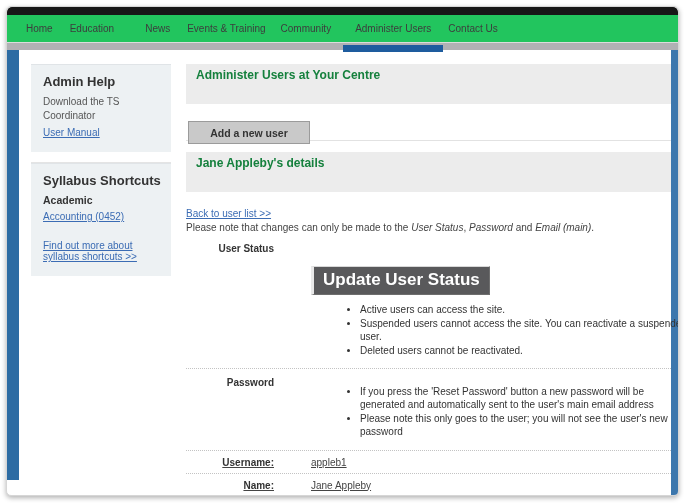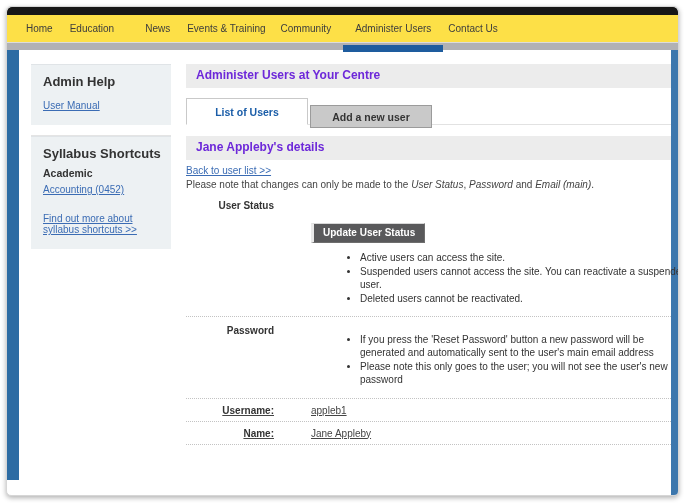--- a/index.html
+++ b/index.html
@@ -5,21 +5,21 @@
   * { margin:0; padding:0; box-sizing:border-box; }
   html,body { width:685px; height:504px; background:#fff; font-family:"Liberation Sans", sans-serif; }
   .card {
     position:absolute; left:6px; top:6px; width:673px; height:490px;
     background:#fff; border:1px solid #d6d6d6; border-radius:5px;
     box-shadow:0 2px 5px rgba(0,0,0,.3); overflow:hidden;
   }
   
   .topbar { position:absolute; left:0; top:0; width:100%; height:8px; background:#171717; border-radius:5px 5px 0 0; }
   
-  .nav { position:absolute; left:0; top:8px; width:100%; height:28px; background:#fde047; border-bottom:1px solid #dcdcdc; display:flex; align-items:center; padding-left:19px; }
+  .nav { position:absolute; left:0; top:8px; width:100%; height:28px; background:#22c55e; border-bottom:1px solid #dcdcdc; display:flex; align-items:center; padding-left:19px; }
   .nav-item { font-size:10px; color:#3d3d3d; cursor:pointer; position:relative; white-space:nowrap; }
   .nav-item:nth-child(1){margin-right:17px}
   .nav-item:nth-child(2){margin-right:31px}
   .nav-item:nth-child(3){margin-right:17px}
   .nav-item:nth-child(4){margin-right:15px}
   .nav-item:nth-child(5){margin-right:24px}
   .nav-item:nth-child(6){margin-right:17px}
   .nav-item.active::after{ content:""; position:absolute; left:-12px; right:-12px; top:22px; height:7px; background:#1e5c9e; z-index:2; }
   
   .graybar { position:absolute; left:0; top:36px; width:100%; height:7px; background:#b1b1b4; }
@@ -30,39 +30,39 @@
   .sidebar { position:absolute; left:24px; top:57px; width:140px; }
   .side-box { background:#edf1f3; border-top:1px solid #e0e4e7; padding:9px 10px 12px 12px; }
   .side-box h2 { font-size:13px; color:#333; margin-bottom:6px; }
   .side-box .txt { font-size:10px; color:#555; line-height:1.35; }
   .side-box .bold { font-weight:bold; color:#333; font-size:10.5px; margin-top:4px; }
   .side-divider { height:11px; border-bottom:1px solid #e4e4e4; margin-bottom:0; background:#fff; }
   a.lnk { color:#3b6cb4; text-decoration:underline; font-size:10px; cursor:pointer; display:inline-block; }
   .mt4{margin-top:4px}.mt8{margin-top:8px}
   
   .main { position:absolute; left:179px; top:57px; width:485px; }
-  .band { background:#ececec; height:24px; line-height:22px; padding-left:10px; font-size:12px; font-weight:bold; color:#6d28d9; }
+  .band { background:#ececec; height:40px; line-height:22px; padding-left:10px; font-size:12px; font-weight:bold; color:#15803d; }
   
   .tabs { margin-top:10px; height:27px; border-bottom:1px solid #e2e2e2; display:flex; align-items:flex-start; }
   .tab { width:122px; text-align:center; font-size:10.5px; font-weight:bold; cursor:pointer; }
   .tab.active { height:27px; line-height:26px; background:#fff; border:1px solid #c9c9c9; border-bottom:1px solid #fff; color:#1a5da8; margin-bottom:-1px; }
   .tab.inactive { height:23px; line-height:22px; background:#c9c9c9; border:1px solid #9b9b9b; color:#333; margin-top:7px; margin-left:2px; }
   .details-band { margin-top:11px; }
   
-  .content { padding-top:5px; font-size:10px; color:#444; }
+  .content { padding-top:16px; font-size:10px; color:#444; }
   .note { margin-top:3px; font-size:10px; color:#444; }
   .note i { font-style:italic; }
   .frow { display:flex; }
   .flabel { width:88px; text-align:right; font-weight:bold; color:#333; font-size:10px; flex-shrink:0; }
   .status-row { margin-top:10px; }
   .radio-group { margin-left:104px; }
   .radio-line { display:flex; align-items:center; margin-bottom:4px; cursor:pointer; }
   .radio { width:11px; height:11px; border:1px solid #8f8f8f; border-radius:50%; background:radial-gradient(#fff, #dcdcdc); margin-right:6px; position:relative; }
   .radio.sel::after { content:""; position:absolute; left:2px; top:2px; width:5px; height:5px; border-radius:50%; background:#3a3a3a; }
-  .btn { display:inline-block; background:#59595b; color:#fff; font-weight:bold; font-size:10px; padding:3px 9px 4px;
+  .btn { display:inline-block; background:#59595b; color:#fff; font-weight:bold; font-size:17px; padding:3px 9px 4px;
          border-top:1px solid #d8d8d8; border-left:3px solid #e9e9e9; border-right:1px solid #6e6e6e; border-bottom:1px solid #6e6e6e; cursor:pointer;text-align:right; }
   .btn-indent { margin-left:125px; margin-top:12px; }
   ul.bullets { margin:8px 0 0 160px; width:345px; font-size:10px; color:#333; line-height:1.3; padding-left:14px; }
   ul.bullets li { margin-bottom:1px; }
   .dotted { border-top:1px dotted #c3c3c3; margin-top:11px; }
   .pw-section { margin-top:8px; }
   .pw-content { margin-left:37px; }
   .field-row { display:flex; align-items:center; height:23px; border-bottom:1px dotted #c3c3c3;text-decoration:underline; }
   .fvalue { margin-left:37px; color:#444; font-size:10px; }
 </style>
@@ -82,37 +82,37 @@
     <div class="nav-item">Contact Us</div>
   </div>
   <div class="graybar"></div>
 
   <div class="strip-left"></div>
   <div class="strip-right"></div>
 
   <div class="sidebar">
     <div class="side-box">
       <h2>Admin Help</h2>
+      <div class="txt">Download the TS Coordinator</div>
       <a class="lnk mt4">User Manual</a>
     </div>
     <div class="side-divider"></div>
     <div class="side-box">
       <h2>Syllabus Shortcuts</h2>
       <div class="bold">Academic</div>
       <a class="lnk mt4">Accounting (0452)</a>
       <div class="mt8"></div>
       <a class="lnk mt8">Find out more about syllabus shortcuts &gt;&gt;</a>
     </div>
   </div>
 
   <div class="main">
     <div class="band">Administer Users at Your Centre</div>
 
     <div class="tabs">
-      <div class="tab active">List of Users</div>
       <div class="tab inactive">Add a new user</div>
     </div>
 
     <div class="band details-band">Jane Appleby's details</div>
 
     <div class="content">
       <a class="lnk">Back to user list &gt;&gt;</a>
       <div class="note">
         <span>Please note that changes can only be made to the </span><i>User Status</i><span>, </span><i>Password</i><span> and </span><i>Email (main)</i><span>.</span>
       </div>

